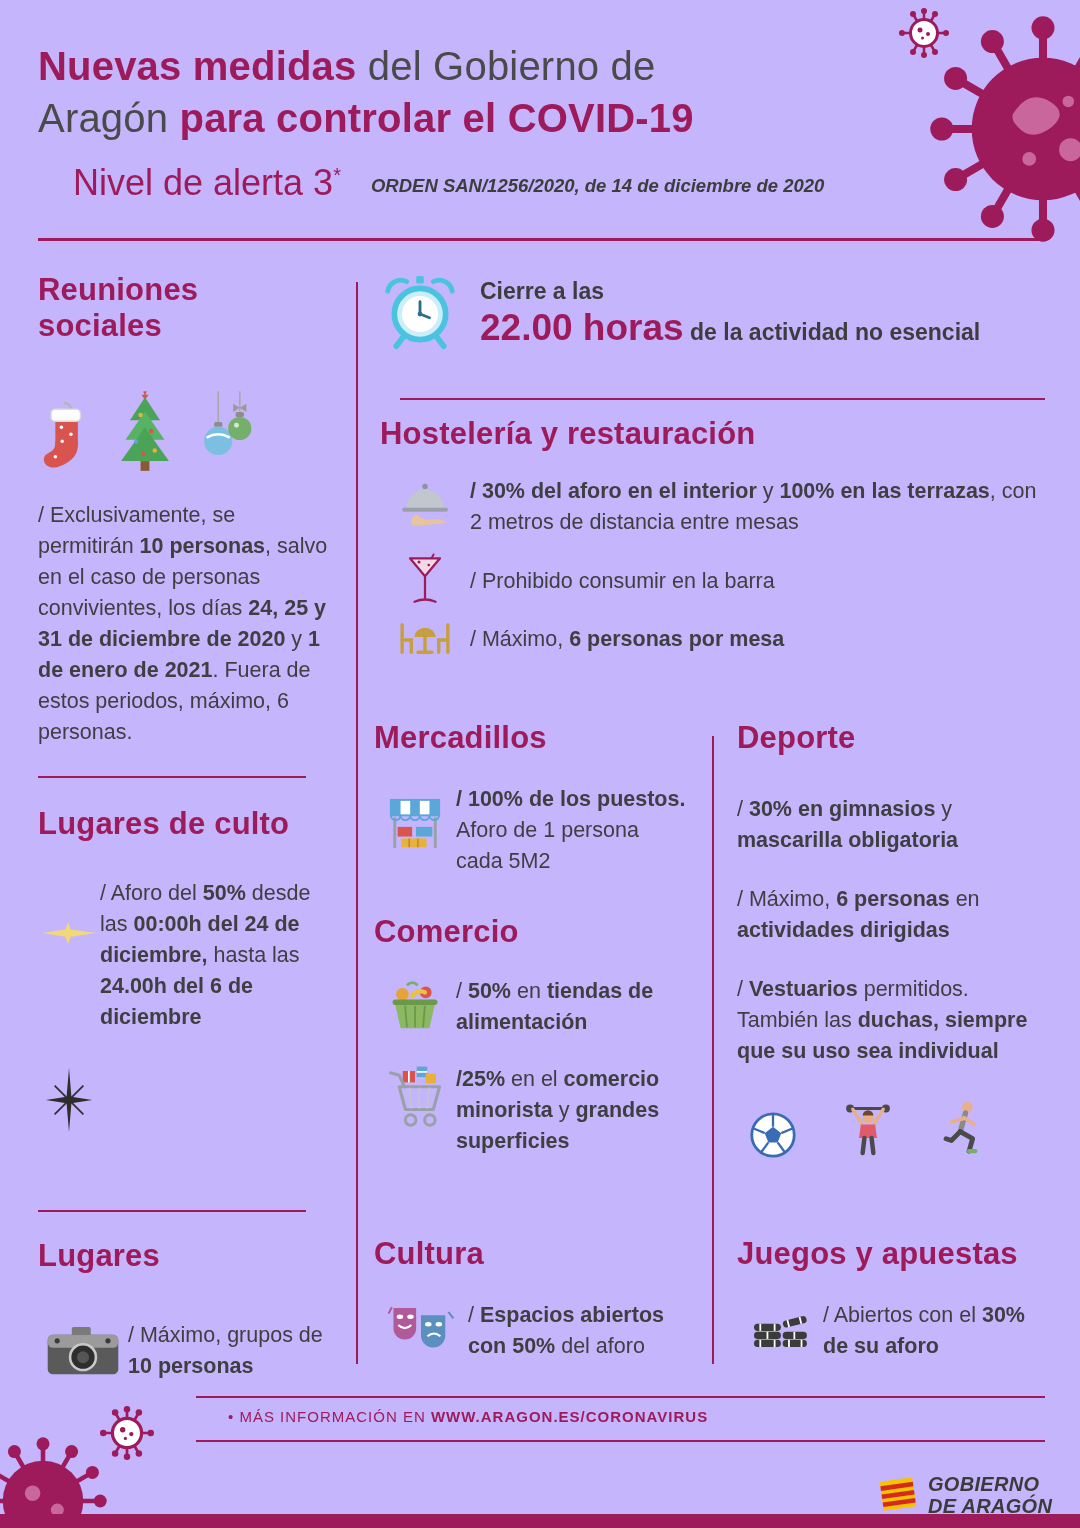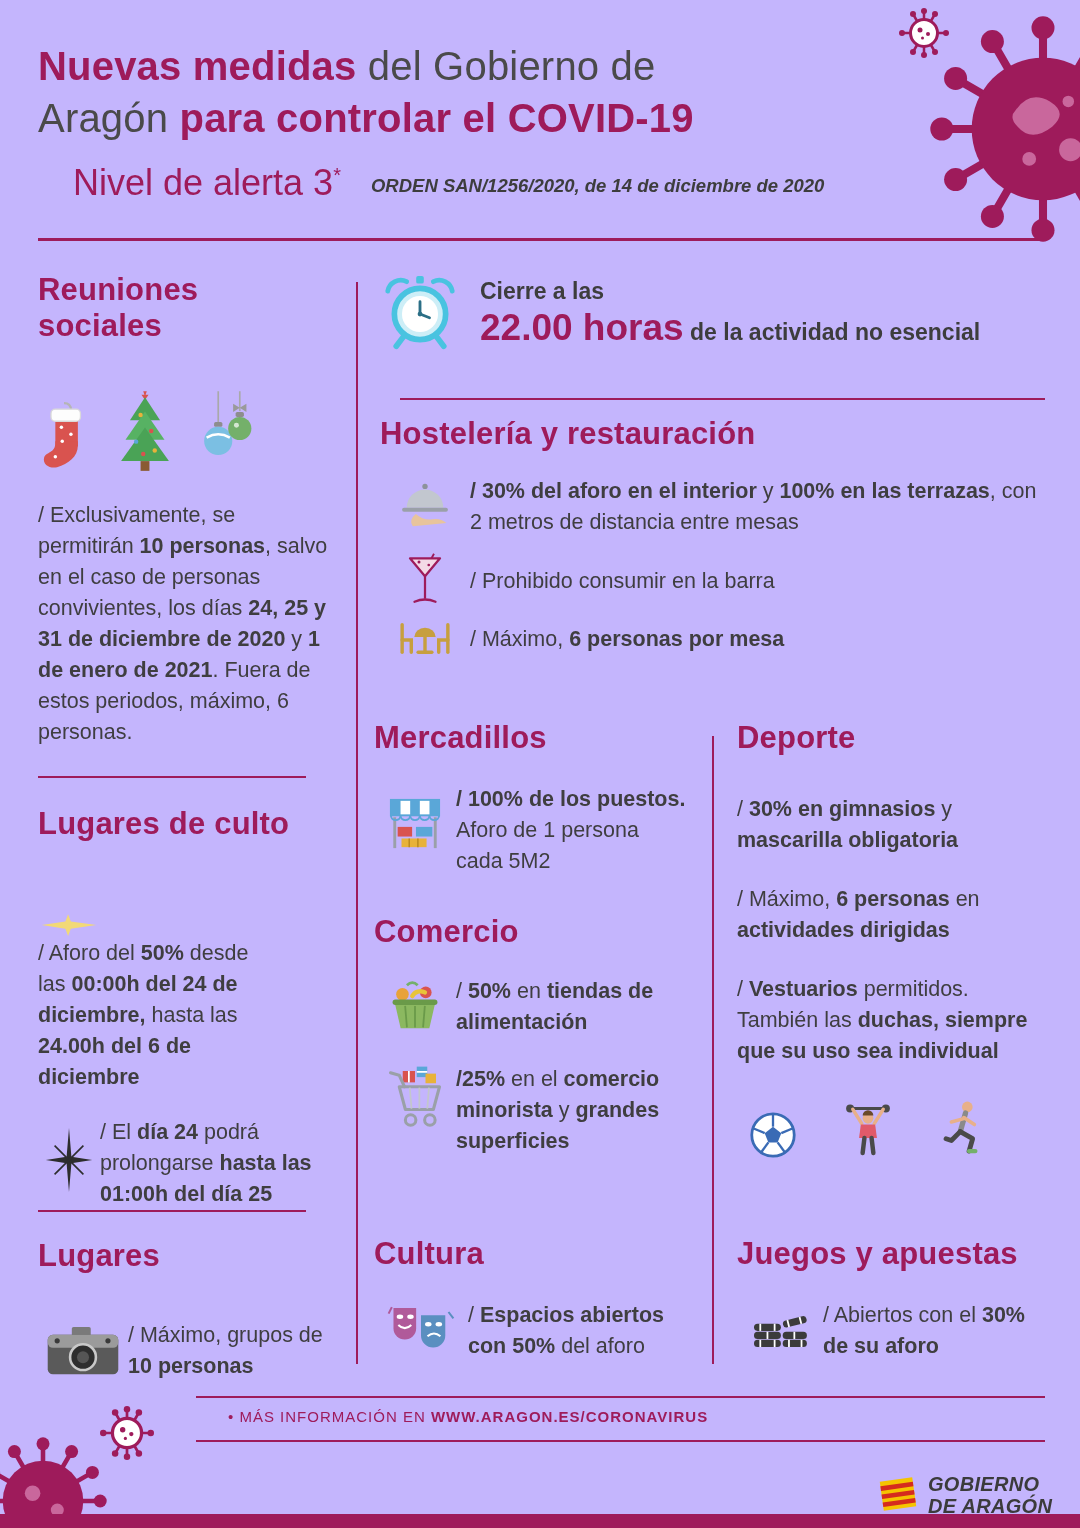--- a/index.html
+++ b/index.html
@@ -159,37 +159,36 @@
         </svg>
       </span>
     </div>
     <p class="body-text" style="margin-top:26px;"><span>/ Exclusivamente, se permitirán </span><span class="b">10 personas</span><span>, salvo en el caso de personas convivientes, los días </span><span class="b">24, 25 y 31 de diciembre de 2020</span><span> y </span><span class="b">1 de enero de 2021</span><span>. Fuera de estos periodos, máximo, 6 personas.</span></p>
   </section>
 
   <div class="abs rule" style="left:38px; top:776px; width:268px; height:2px;"></div>
 
   <section class="abs" style="left:38px; top:806px; width:302px;">
     <h2 class="sec-title">Lugares de culto</h2>
-    <div class="item-row" style="margin-top:28px;flex-direction:column;">
+    <div class="item-row" style="margin-top:36px;">
       <span class="icon-box" style="width:62px; padding-top:42px;">
         <svg viewBox="0 0 64 28" width="58" height="26">
           <path d="M2 14 L28 10 L31 2 L34 10 L62 14 L34 18 L31 26 L28 18 Z" fill="#f2d977"></path>
         </svg>
       </span>
       <p class="body-text" style="width:240px;"><span>/ Aforo del </span><span class="b">50%</span><span>  desde las </span><span class="b">00:00h del 24 de diciembre,</span><span> hasta las </span><span class="b">24.00h del 6 de diciembre</span></p>
     </div>
     <div class="item-row" style="margin-top:24px;">
       <span class="icon-box" style="width:62px; padding-top:8px;">
         <svg viewBox="0 0 70 84" width="56" height="70">
           <path d="M35 2 L38 38 L64 42 L38 46 L35 82 L32 46 L6 42 L32 38 Z" fill="#2d2d2d"></path>
           <line x1="17" y1="24" x2="53" y2="60" stroke="#2d2d2d" stroke-width="2"></line>
           <line x1="53" y1="24" x2="17" y2="60" stroke="#2d2d2d" stroke-width="2"></line>
         </svg>
       </span>
-      <p class="body-text" style="width:240px;"><span>/ El </span><span class="b">día 24</span><span> podrá prolongarse </span><span class="b">hasta las 01:00h del día 25</span></p>
     </div>
   </section>
 
   <div class="abs rule" style="left:38px; top:1210px; width:268px; height:2px;"></div>
 
   <section class="abs" style="left:38px; top:1238px; width:302px;">
     <h2 class="sec-title">Lugares</h2>
     <div class="item-row" style="margin-top:46px;">
       <span class="icon-box" style="width:90px; padding-top:4px;">
         <svg viewBox="0 0 86 64" width="74" height="56">

